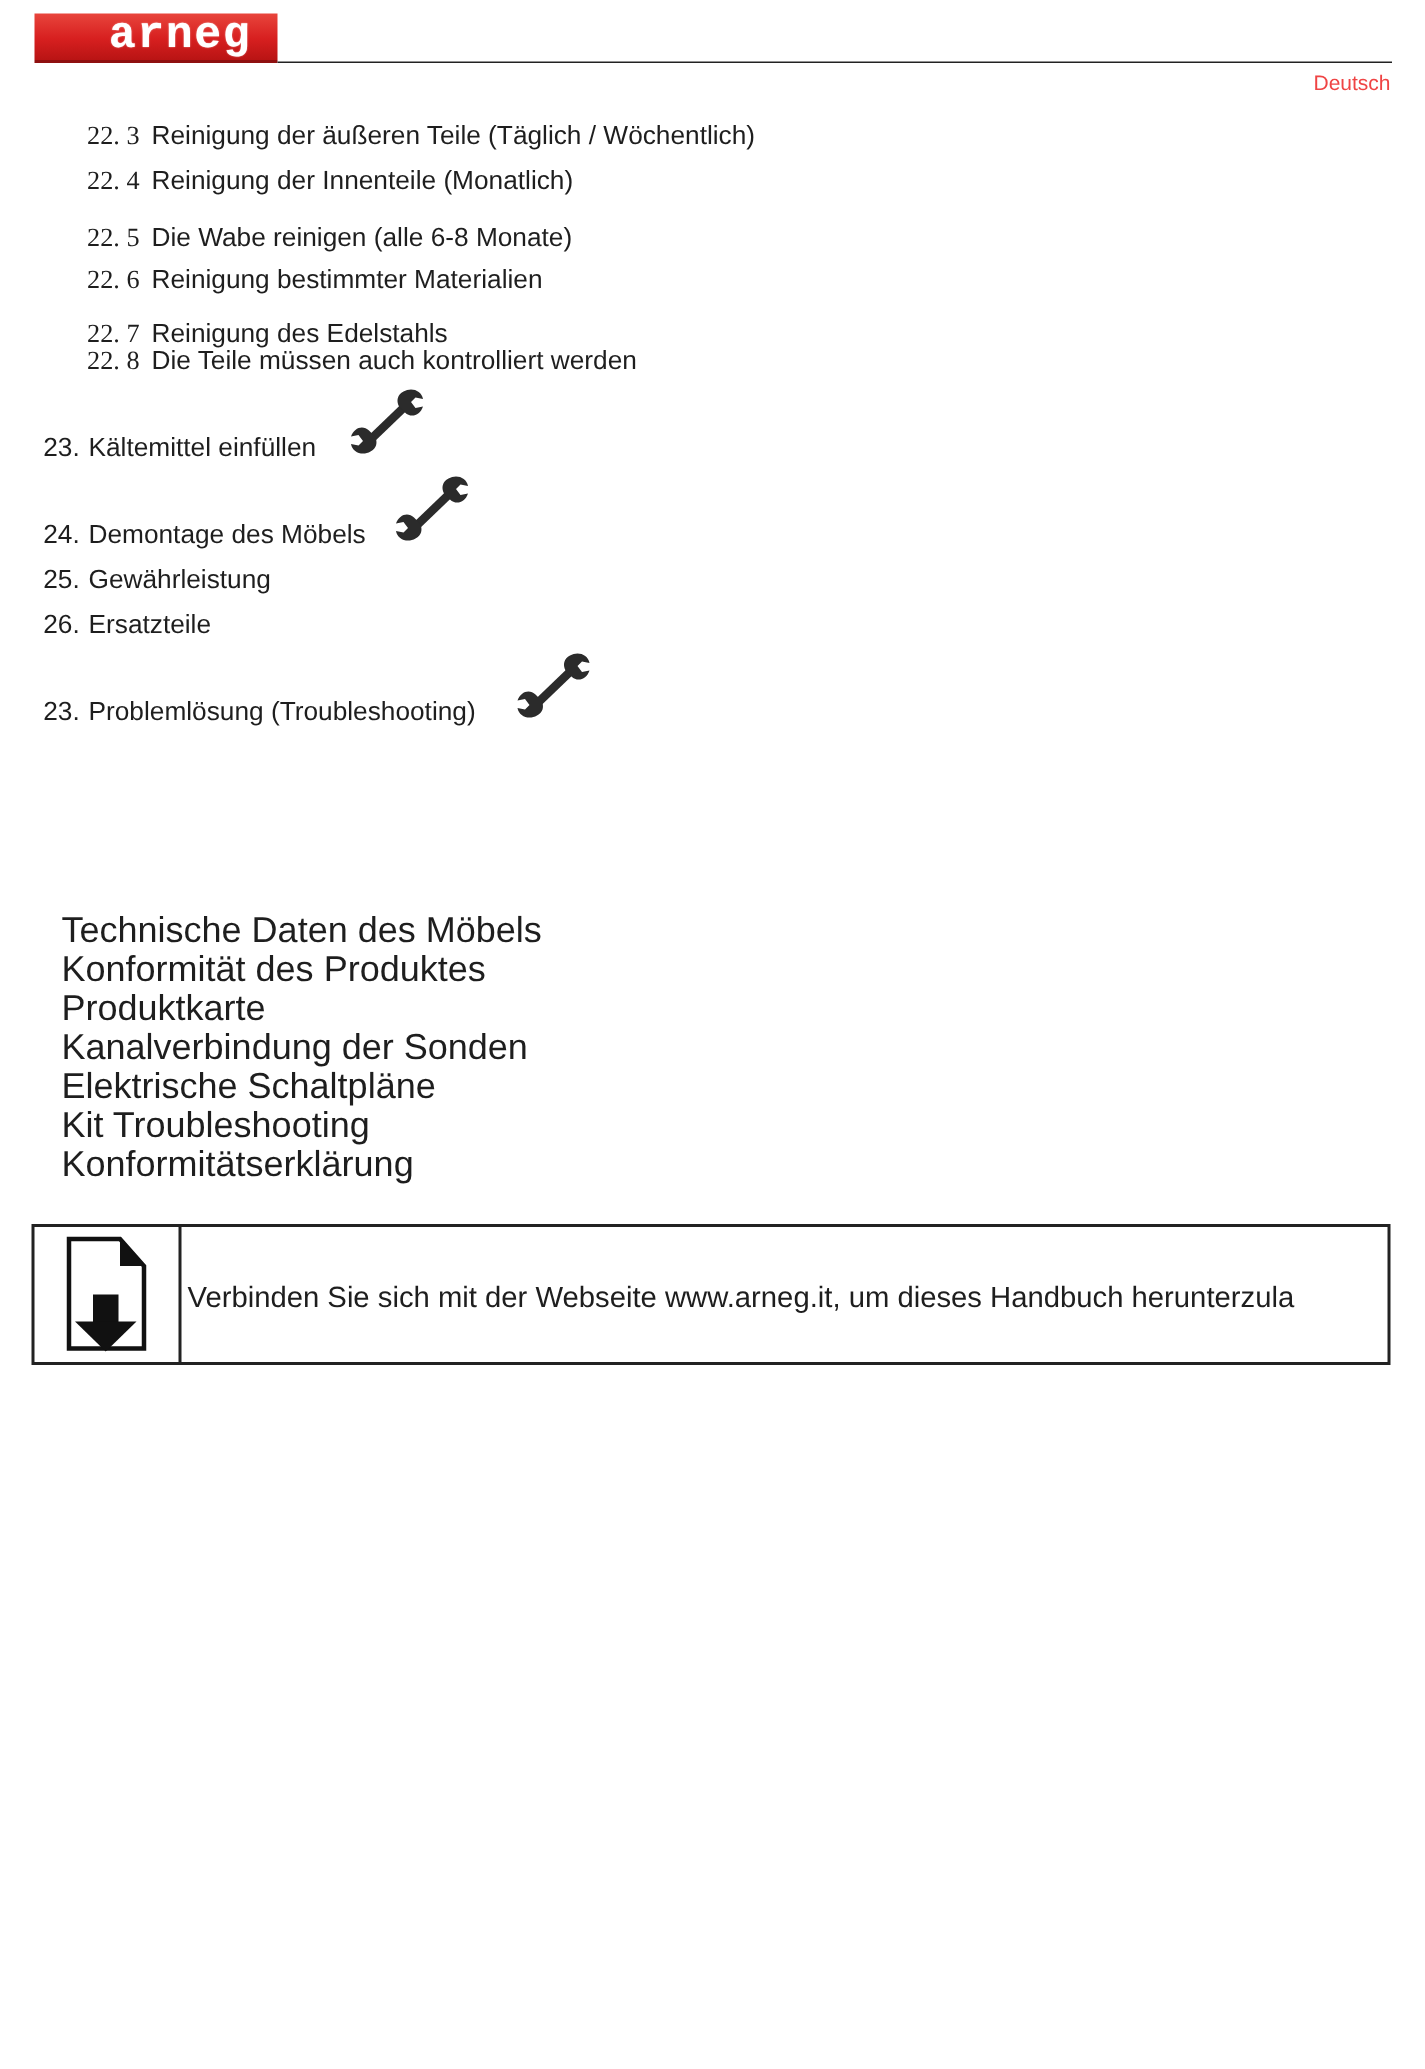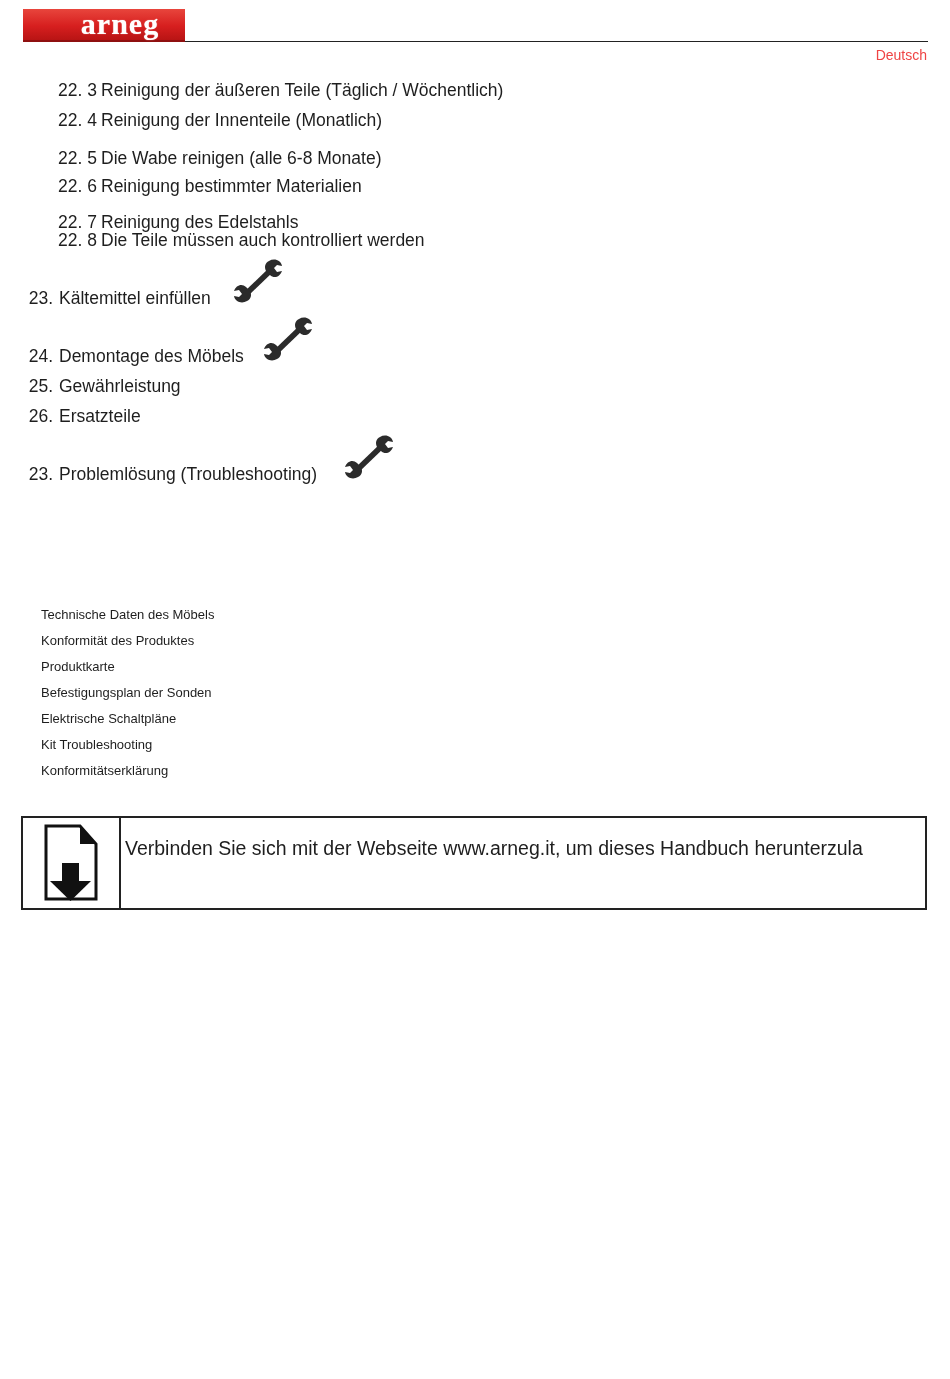--- a/index.html
+++ b/index.html
@@ -2,37 +2,37 @@
 <html><head>
   <meta charset="utf-8">
   <style>
     html, body { margin: 0; padding: 0; background: #ffffff; }
     body { width: 950px; height: 1379px; position: relative; overflow: hidden;
            font-family: "Liberation Sans", "DejaVu Sans", sans-serif; color: #1e1e1e; }
     .logo { position: absolute; left: 23px; top: 9px; width: 162px; height: 33px;
             background: linear-gradient(#e8453c 0%, #d71f1f 55%, #b81414 100%);
             border-bottom: 2px solid #8f1010; box-sizing: border-box;
             display: flex; align-items: center; justify-content: center; }
-    .logo span { color: #ffffff; font-family: Liberation Serif, serif; font-weight: bold;
+    .logo span { color: #ffffff; font-family: Liberation Mono, monospace; font-weight: bold;
                  font-size: 30px; letter-spacing: 1px; line-height: 1; margin-top: -2px;
                  text-shadow: 0 0 1px #f4c0c0; margin-left: 32px; }
     .header-rule { position: absolute; left: 185px; top: 41px; width: 743px; height: 0;
                    border-top: 1.5px solid #222; }
     .lang { position: absolute; right: 23px; top: 47px; font-size: 14px; color: #ef4444; }
     .sub { position: absolute; left: 58px; font-size: 17.5px; white-space: nowrap; }
-    .sub .num { display: inline-block; width: 43px; }
+    .sub .num { display: inline-block; width: 43px; font-family: Liberation Serif, serif; }
     .main { position: absolute; left: 23px; font-size: 17.5px; white-space: nowrap; text-align: center; }
     .main .num { display: inline-block; width: 36px; }
     .wrench { position: absolute; width: 50px; height: 48px; }
-    .annex { position: absolute; left: 41px; font-size: 13px; white-space: nowrap; color: #1e1e1e; }
+    .annex { position: absolute; left: 41px; font-size: 24px; white-space: nowrap; color: #1e1e1e; }
     .note-box { position: absolute; left: 21px; top: 816px; width: 906px; height: 94px;
                 border: 2px solid #222; box-sizing: border-box; display: flex; }
     .note-icon-cell { width: 98px; border-right: 2px solid #222; box-sizing: border-box;
                       display: flex; align-items: center; justify-content: center; }
-    .note-text-cell { flex: 1; padding: 19px 0 0 4px; font-size: 19.5px; white-space: nowrap;
+    .note-text-cell { flex: 1; padding: 36px 0 0 4px; font-size: 19.5px; white-space: nowrap;
                       overflow: hidden; color: #1e1e1e; }
   </style>
 </head>
 <body>
 
 <div class="logo">
   <span>arneg</span>
 </div>
 <div class="header-rule"></div>
 <div class="lang">Deutsch</div>
@@ -92,21 +92,21 @@
   <g fill="#2b2b2b">
     <path d="M11 35 L37 10 L41 14 L15 39 Z"></path>
     <path d="M36 4 C41 1 48 3 49 9 L44 8 L41 11 L44 15 L49 14 C47 20 41 22 37 18 L33 14 C31 10 32 6 36 4 Z"></path>
     <path d="M14 44 C9 47 2 45 1 39 L6 40 L9 37 L6 33 L1 34 C3 28 9 26 13 30 L17 34 C19 38 18 42 14 44 Z"></path>
   </g>
 </svg>
 
 <div class="annex" style="top:607px">Technische Daten des Möbels</div>
 <div class="annex" style="top:633px">Konformität des Produktes</div>
 <div class="annex" style="top:659px">Produktkarte</div>
-<div class="annex" style="top:685px">Befestigungsplan der Sonden</div>
+<div class="annex" style="top:685px">Kanalverbindung der Sonden</div>
 <div class="annex" style="top:711px">Elektrische Schaltpläne</div>
 <div class="annex" style="top:737px">Kit Troubleshooting</div>
 <div class="annex" style="top:763px">Konformitätserklärung</div>
 
 <div class="note-box">
   <div class="note-icon-cell">
     <svg width="58" height="80" viewBox="0 0 58 80">
       <path d="M4 3 L38 3 L54 21 L54 76 L4 76 Z" fill="#ffffff" stroke="#111" stroke-width="3"></path>
       <path d="M38 3 L54 21 L38 21 Z" fill="#111"></path>
       <rect x="20" y="40" width="17" height="20" fill="#111"></rect>

